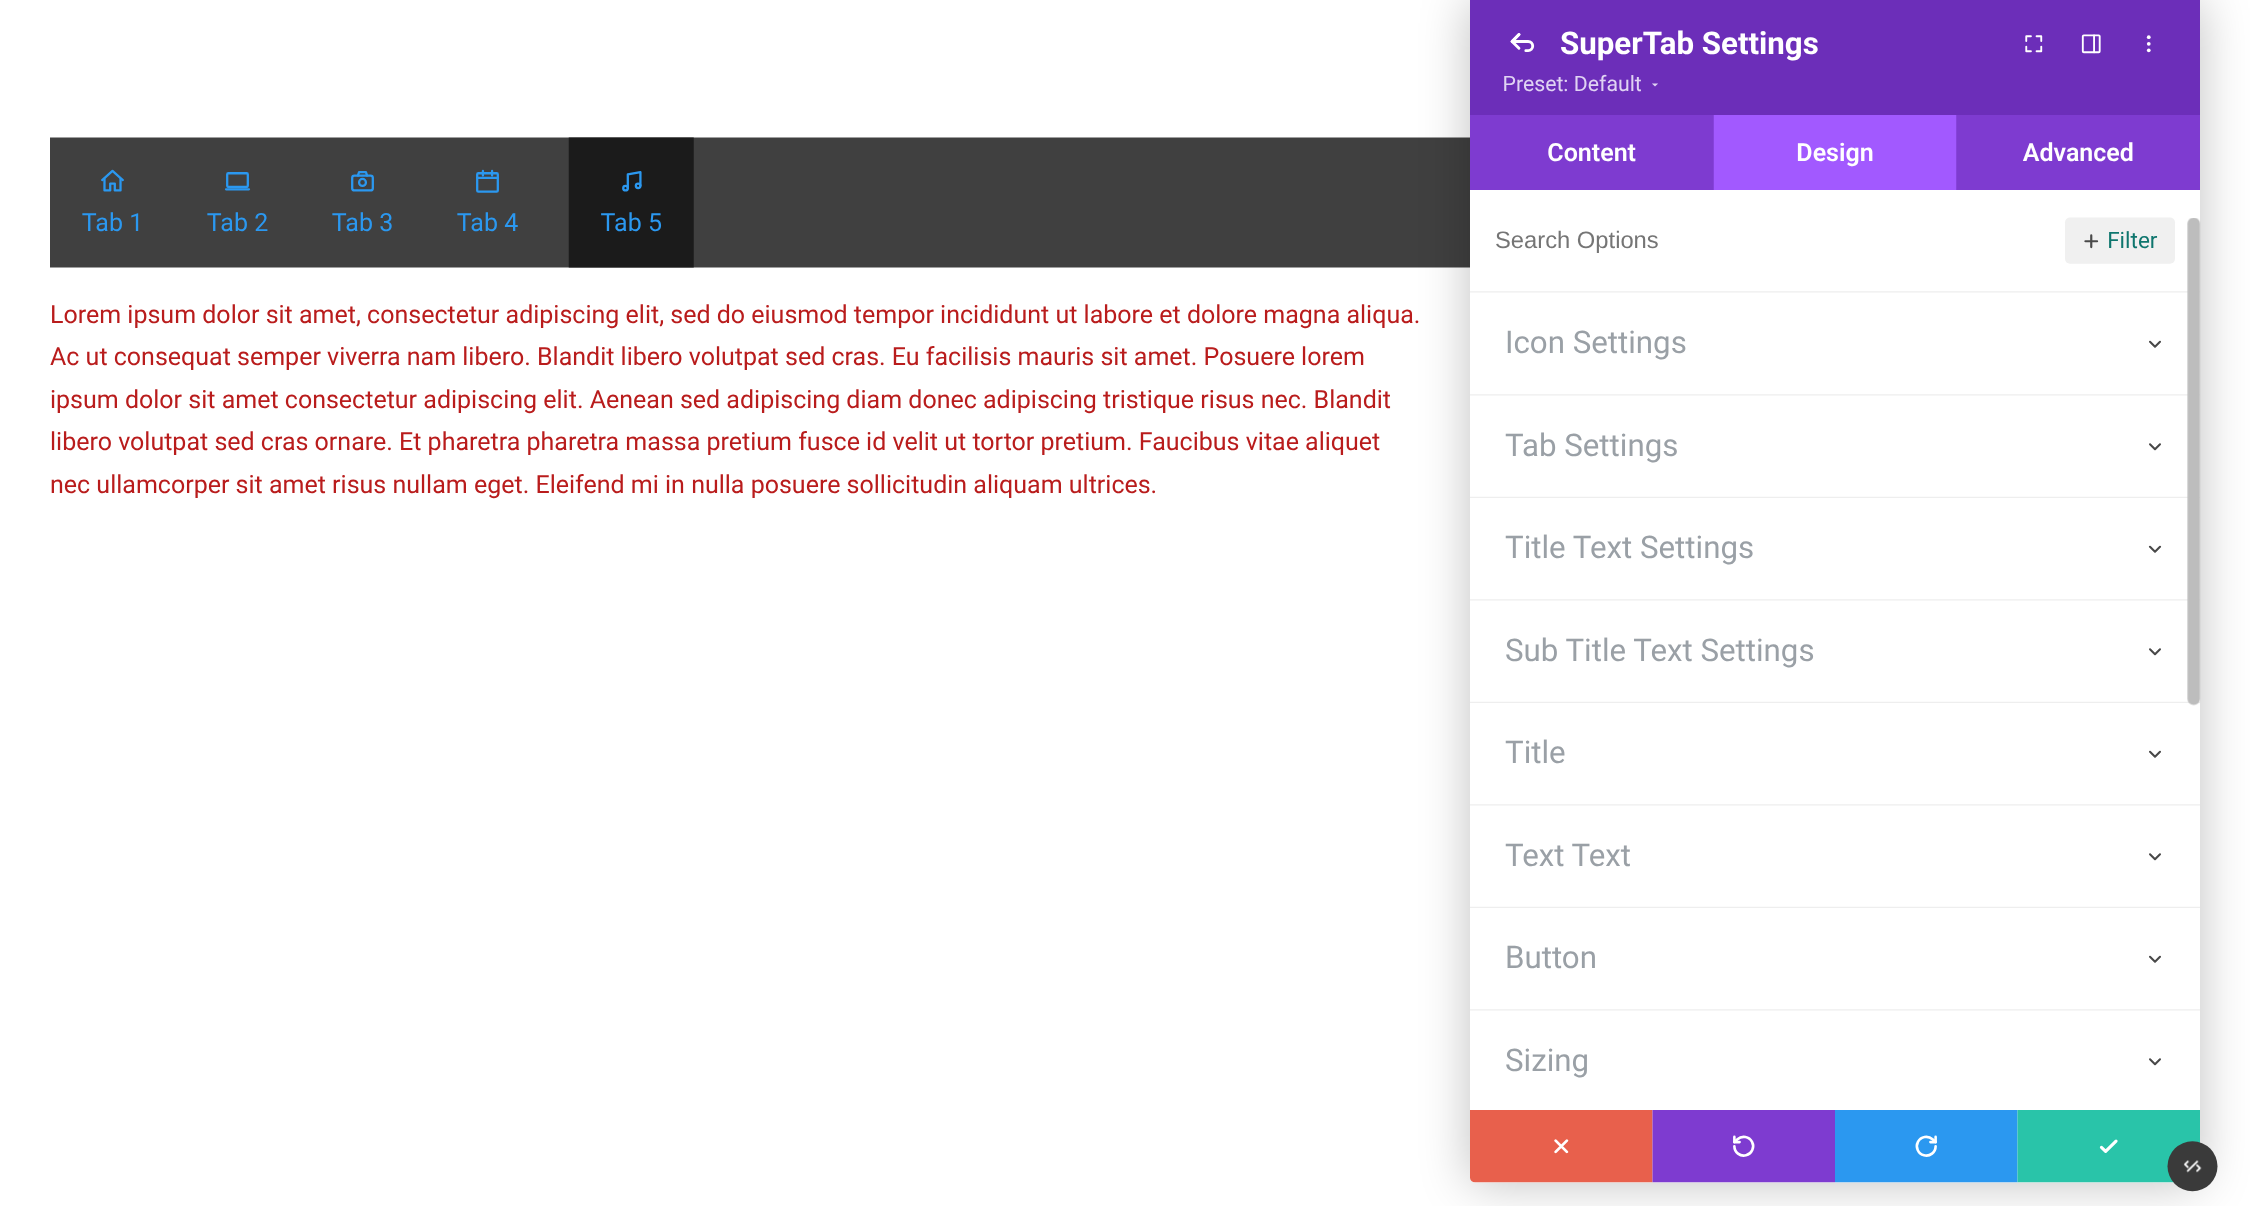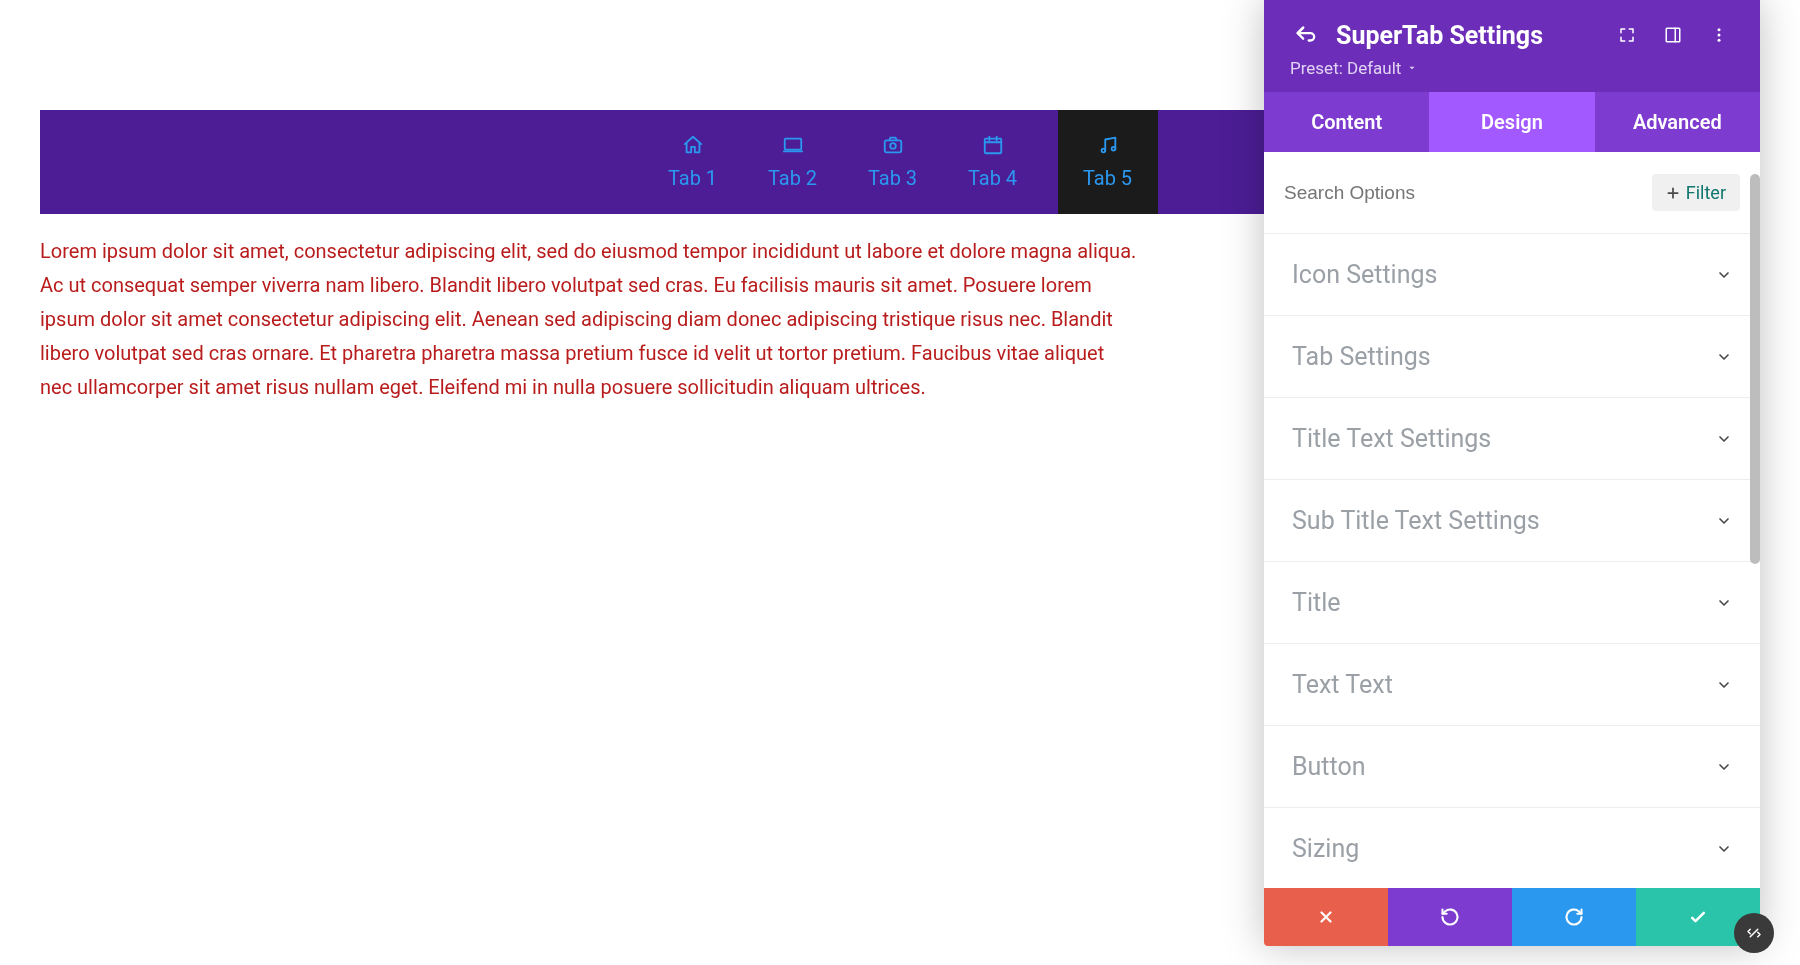--- a/index.html
+++ b/index.html
@@ -1,29 +1,29 @@
 <!DOCTYPE html>
 <html><head>
 <meta charset="utf-8">
 <style>
   * { box-sizing: border-box; margin: 0; padding: 0; }
   body { font-family: -apple-system, BlinkMacSystemFont, "Segoe UI", Roboto, "Helvetica Neue", Arial, sans-serif; background: #fff; width: 1800px; height: 965px; position: relative; overflow: hidden; }
 
   
   .canvas { position: absolute; left: 0; top: 0; right: 0; bottom: 0; padding: 0; }
-  .tabs-band { background: #4c1d95; margin: 110px 40px 0 40px; height: 104px; display: flex; justify-content: center; align-items: stretch; }
+  .tabs-band { background: #404040; margin: 110px 40px 0 40px; height: 104px; display: flex; justify-content: flex-start; align-items: stretch; }
   .tablist { display: flex; }
   .tab { width: 100px; display: flex; flex-direction: column; align-items: center; justify-content: center; gap: 10px; cursor: pointer; }
   .tab .icon { color: #2b98f0; font-size: 20px; line-height: 1; }
   .tab .label { color: #2b98f0; font-size: 20px; }
   .tab.active { background: #1b1b1b; margin-left: 15px; }
   .body-text { margin: 20px 40px 0 40px; color: #b91c1c; font-size: 20px; line-height: 1.7; max-width: 1100px; }
 
   
-  .panel { position: absolute; top: 0; right: 40px; width: 496px; height: 946px; background: #fff; box-shadow: 0 0 40px rgba(0,0,0,.25); display: flex; flex-direction: column; border-radius: 0 0 4px 4px; overflow: hidden; }
+  .panel { position: absolute; top: 0; right: 40px; width: 584px; height: 946px; background: #fff; box-shadow: 0 0 40px rgba(0,0,0,.25); display: flex; flex-direction: column; border-radius: 0 0 4px 4px; overflow: hidden; }
   .panel-header { background: #6c2eb9; color: #fff; padding: 20px 26px 14px 26px; }
   .panel-header-top { display: flex; align-items: center; gap: 16px; }
   .panel-title { font-size: 25px; font-weight: 700; flex: 1; }
   .panel-header .hbtn { width: 30px; height: 30px; display: flex; align-items: center; justify-content: center; cursor: pointer; color: #fff; }
   .panel-preset { font-size: 17px; color: #e0d3f3; margin-top: 8px; cursor: pointer; display: inline-flex; align-items: center; gap: 6px; }
   .panel-tabs { background: #7e3bd0; display: flex; }
   .panel-tab { flex: 1; text-align: center; padding: 18px 0; color: #fff; font-size: 20px; font-weight: 600; cursor: pointer; }
   .panel-tab.active { background: #a259ff; }
   .search-row { display: flex; align-items: center; padding: 22px 20px; border-bottom: 1px solid #eee; background:#fff; }
   .search-input { flex: 1; border: none; outline: none; font-size: 19px; color: #888; background: transparent; }

